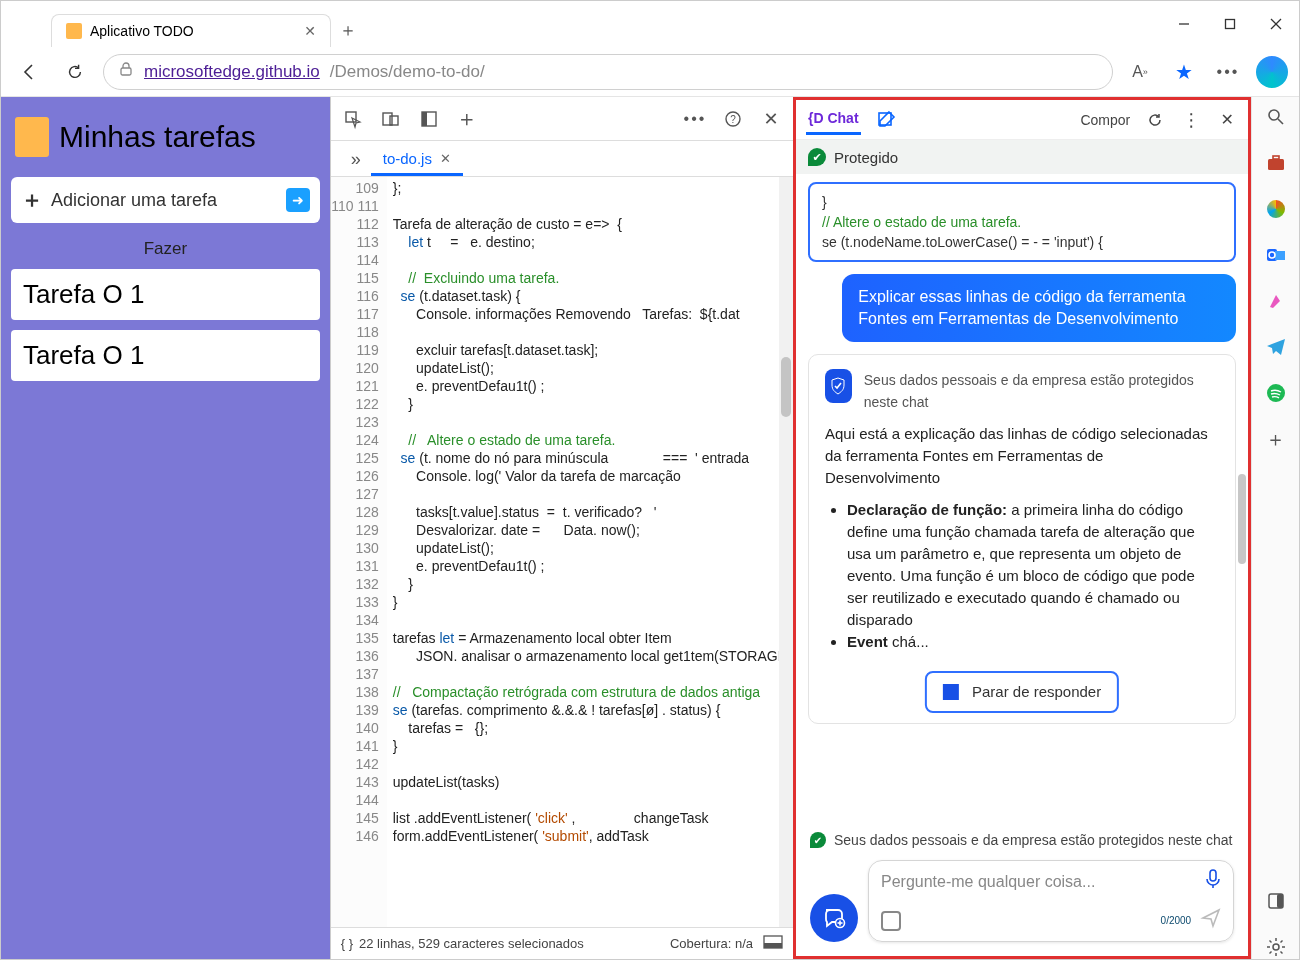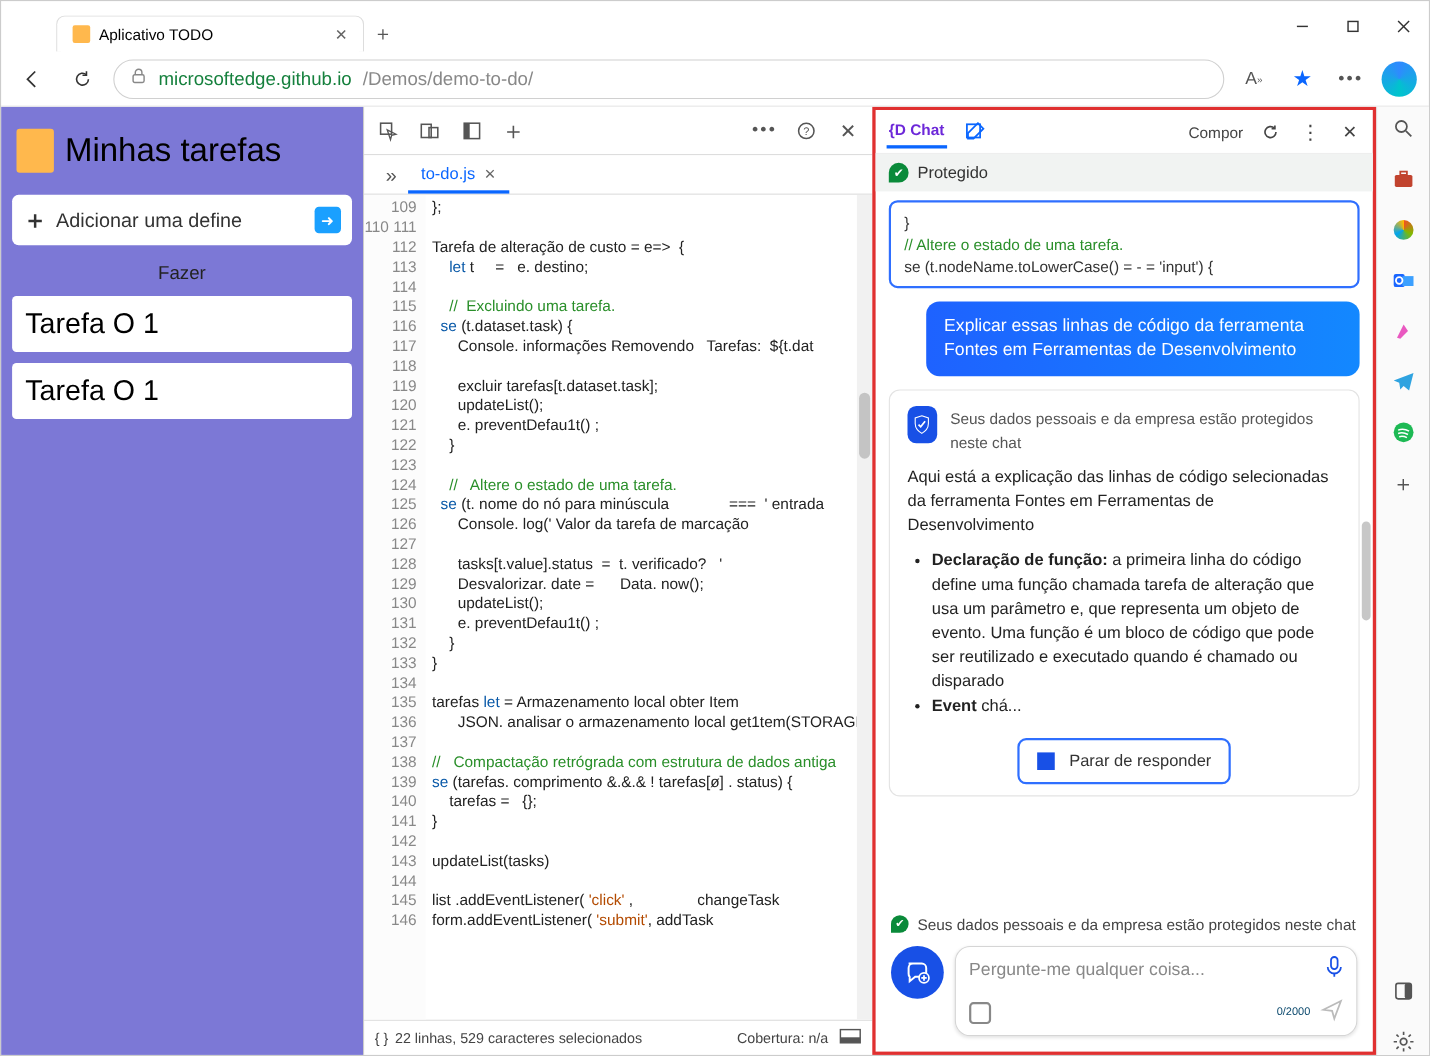--- a/index.html
+++ b/index.html
@@ -69,21 +69,21 @@
     .user-bubble{align-self:flex-end;background:linear-gradient(90deg,#1e62ff,#1388ff);color:#fff;border-radius:12px;padding:12px 16px;max-width:92%;font-size:16px;line-height:22px;}
     .ai-card{border:1px solid #e3e3e3;border-radius:10px;padding:14px 16px 70px;line-height:22px;position:relative;}
     .ai-card .hdr{display:flex;gap:12px;align-items:flex-start;margin-bottom:10px;}
     .shield-dot{width:30px;height:34px;border-radius:8px;background:#1850e6;display:flex;align-items:center;justify-content:center;color:#fff;font-size:14px;}
     .hdr-text{font-size:14px;color:#555;}
     .ai-card ul{margin-top:10px;padding-left:22px;}
     .stop-btn{position:absolute;left:50%;transform:translateX(-50%);bottom:10px;background:#fff;border:2px solid #2f6fff;border-radius:8px;padding:8px 16px;display:flex;align-items:center;gap:13px;font-size:15px;color:#333;}
     .stop-btn .sq{width:16px;height:16px;background:#1850e6;}
     .chat-scroll{position:absolute;right:2px;top:300px;width:8px;height:90px;background:#c7c7c7;border-radius:4px;}
     .footer-note{display:flex;align-items:center;gap:8px;font-size:14px;color:#444;padding:2px 14px;}
-    .input-row{display:flex;align-items:flex-start;gap:10px;padding:10px 14px 14px;}
+    .input-row{display:flex;align-items:flex-end;gap:10px;padding:10px 14px 14px;}
     .chat-orb{width:48px;height:48px;border-radius:50%;background:#1850e6;display:flex;align-items:center;justify-content:center;color:#fff;}
     .chat-orb svg{width:24px;height:24px;}
     .ask-box{flex:1;border:1px solid #d5d5d5;border-radius:14px;padding:8px 12px;display:flex;flex-direction:column;gap:14px;box-shadow:0 1px 3px rgba(0,0,0,.1);}
     .ask-box .row1{display:flex;align-items:center;}
     .ask-box .ph{color:#888;font-size:16px;flex:1;}
     .mic{color:#1850e6;font-size:18px;}
     .ask-box .row2{display:flex;align-items:center;color:#0c4a6e;font-size:10px;}
     .ask-box .img-ic{width:20px;height:20px;border:2px solid #888;border-radius:4px;position:relative;}
     .ask-box .cnt{margin-left:auto;margin-right:10px;}
     .send{color:#bbb;font-size:18px;}
@@ -139,41 +139,41 @@
         <svg width="18" height="18" viewBox="0 0 20 20">
           <path d="M16 10a6 6 0 1 1 -2 -4.5" fill="none" stroke="#333" stroke-width="1.6"></path>
           <path d="M14 2 L14 6 L10 6" fill="none" stroke="#333" stroke-width="1.6"></path>
         </svg>
       </div>
     <div class="addr">
       <span class="lock"><svg width="16" height="16" viewBox="0 0 16 16">
             <rect x="3" y="7" width="10" height="7" rx="1.5" fill="none" stroke="#888" stroke-width="1.3"></rect>
             <path d="M5 7 V5 a3 3 0 0 1 6 0 V7" fill="none" stroke="#888" stroke-width="1.3"></path>
           </svg></span>
-      <span style="color:#15803d;">microsoftedge.github.io</span>
+      <span style="color:#4c1d95;text-decoration:underline;">microsoftedge.github.io</span>
         <span style="color:#888;">/Demos/demo-to-do/</span>
     </div>
     <div class="tool-icn">A<sup style="font-size:9px;">»</sup></div>
     <div class="tool-icn star">★</div>
     <div class="tool-icn" style="letter-spacing:2px;">•••</div>
     <div class="tool-icn">
         <div class="copilot-orb"></div>
       </div>
   </div>
 
   <div class="main">
 
     <div class="app">
       <div class="app-h1">
         <span class="note-icon"></span>
         <span>Minhas tarefas</span>
       </div>
       <div class="add-box">
         <span class="plus">＋</span>
-        <span>Adicionar uma define</span>
+        <span>Adicionar uma tarefa</span>
         <span class="go">➜</span>
       </div>
       <div class="section-label">Fazer</div>
       <div class="task">Tarefa O 1</div>
       <div class="task">Tarefa O 1</div>
     </div>
 
     <div class="devtools">
       <div class="dt-top">
         <span class="icn">

